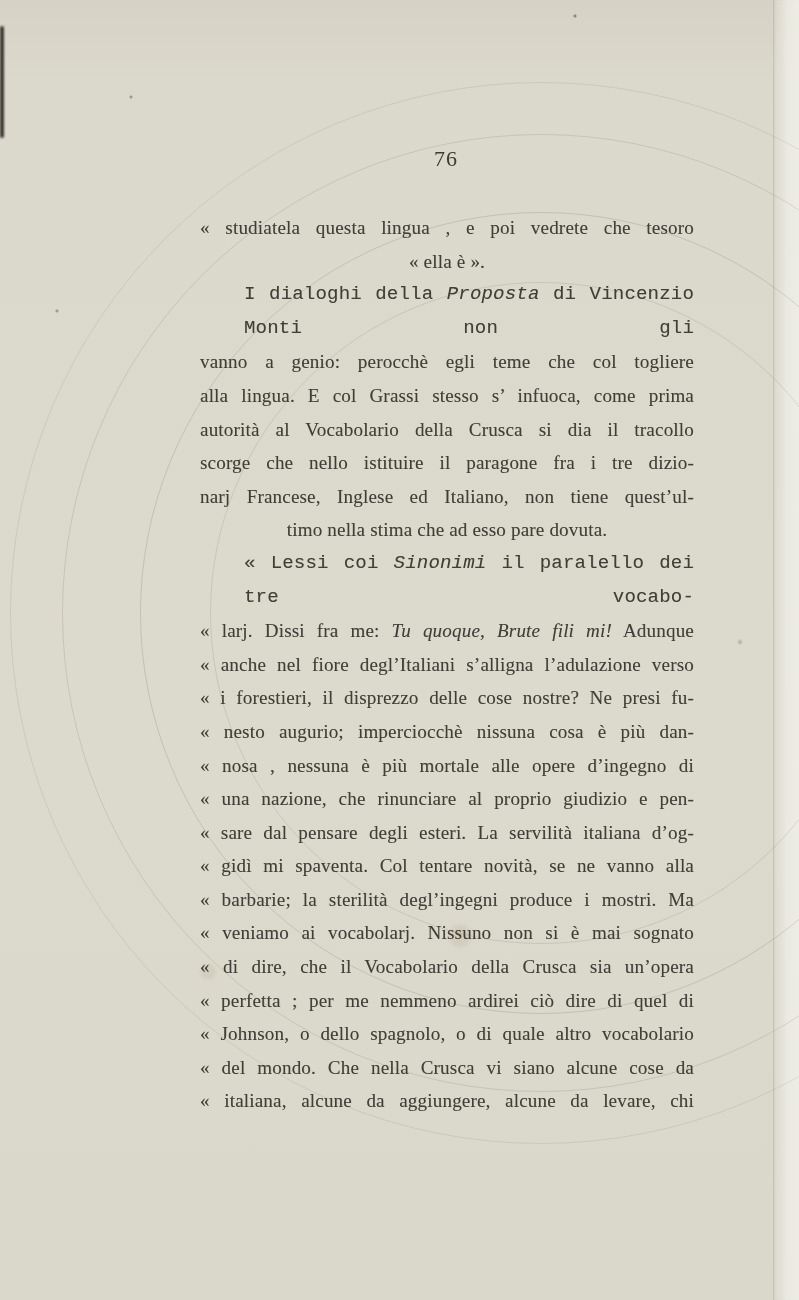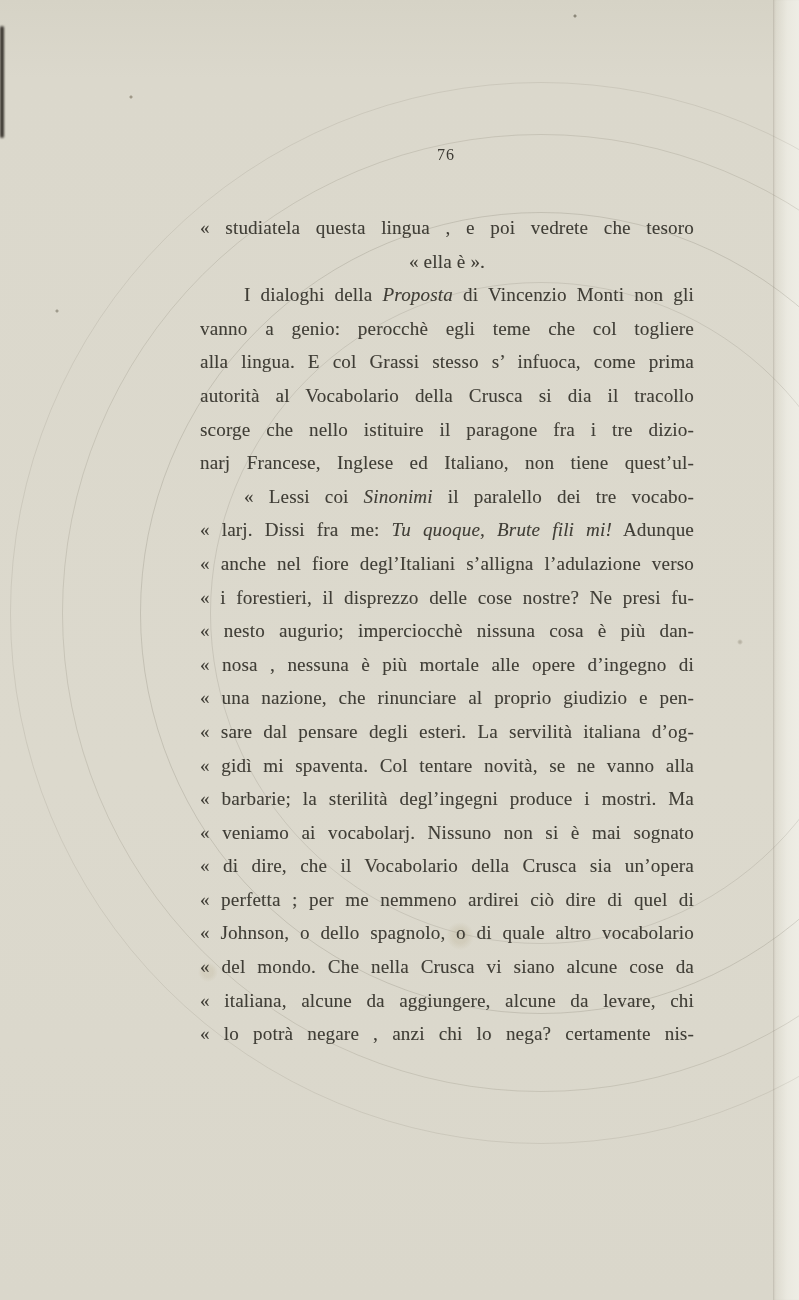--- a/index.html
+++ b/index.html
@@ -47,38 +47,38 @@
     right: 0; top: 0;
     width: 26px; height: 100%;
     background: linear-gradient(to right, rgba(240,239,231,0) 0%, rgba(240,239,231,0.75) 55%, #eeede5 100%);
     box-shadow: inset 2px 0 2px -1px rgba(140,136,120,0.35);
   }
   .page-number {
     position: absolute;
     left: 200px; top: 146px;
     width: 492px;
     text-align: center;
-    font-size: 16px;
+    font-size: 22px;
     letter-spacing: 1px;
     color: #3d3b34;
   }
   .text-block {
     position: absolute;
     left: 200px; top: 183px;
     width: 494px;
     font-size: 19px;
     line-height: 33.6px;
     letter-spacing: 0.2px;
     color: #403e37;
     text-shadow: 0.3px 0.3px 0.4px rgba(90,86,72,0.35);
     margin-top: 28px;
   }
   .line { text-align: center; }
   .line.j { text-align: justify; text-align-last: justify; }
-  .line.ind { padding-left: 44px; }
+  .line.ind { padding-left: 44px; font-family: Liberation Mono, monospace; }
   .it { font-style: italic; }
 </style>
 </head>
 <body>
 
 <div class="scan">
   <div class="edge-left-mark"></div>
   <div class="edge-right-band"></div>
 
   <div class="ring r4"></div>
@@ -90,31 +90,31 @@
 
   <div class="text-block" id="text-block">
       <div class="line j"><span>« studiatela questa lingua , e poi vedrete che tesoro</span></div>
       <div class="line"><span>« ella è ».</span></div>
       <div class="line j ind"><span>I dialoghi della </span><span class="it">Proposta</span><span> di Vincenzio Monti non gli</span></div>
       <div class="line j"><span>vanno a genio: perocchè egli teme che col togliere</span></div>
       <div class="line j"><span>alla lingua. E col Grassi stesso s’ infuoca, come prima</span></div>
       <div class="line j"><span>autorità al Vocabolario della Crusca si dia il tracollo</span></div>
       <div class="line j"><span>scorge che nello istituire il paragone fra i tre dizio-</span></div>
       <div class="line j"><span>narj Francese, Inglese ed Italiano, non tiene quest’ul-</span></div>
+      <div class="line"><span>timo nella stima che ad esso pare dovuta.</span></div>
       <div class="line j ind"><span>« Lessi coi </span><span class="it">Sinonimi</span><span> il paralello dei tre vocabo-</span></div>
       <div class="line j"><span>« larj. Dissi fra me: </span><span class="it">Tu quoque, Brute fili mi!</span><span> Adunque</span></div>
       <div class="line j"><span>« anche nel fiore degl’Italiani s’alligna l’adulazione verso</span></div>
       <div class="line j"><span>« i forestieri, il disprezzo delle cose nostre? Ne presi fu-</span></div>
       <div class="line j"><span>« nesto augurio; imperciocchè nissuna cosa è più dan-</span></div>
       <div class="line j"><span>« nosa , nessuna è più mortale alle opere d’ingegno di</span></div>
       <div class="line j"><span>« una nazione, che rinunciare al proprio giudizio e pen-</span></div>
       <div class="line j"><span>« sare dal pensare degli esteri. La servilità italiana d’og-</span></div>
       <div class="line j"><span>« gidì mi spaventa. Col tentare novità, se ne vanno alla</span></div>
       <div class="line j"><span>« barbarie; la sterilità degl’ingegni produce i mostri. Ma</span></div>
       <div class="line j"><span>« veniamo ai vocabolarj. Nissuno non si è mai sognato</span></div>
       <div class="line j"><span>« di dire, che il Vocabolario della Crusca sia un’opera</span></div>
       <div class="line j"><span>« perfetta ; per me nemmeno ardirei ciò dire di quel di</span></div>
       <div class="line j"><span>« Johnson, o dello spagnolo, o di quale altro vocabolario</span></div>
       <div class="line j"><span>« del mondo. Che nella Crusca vi siano alcune cose da</span></div>
       <div class="line j"><span>« italiana, alcune da aggiungere, alcune da levare, chi</span></div>
-      <div class="line j"><span>« lo potrà negare , anzi chi lo nega? certamente nis-</span></div>
     </div>
 </div>
 
 </body></html>

